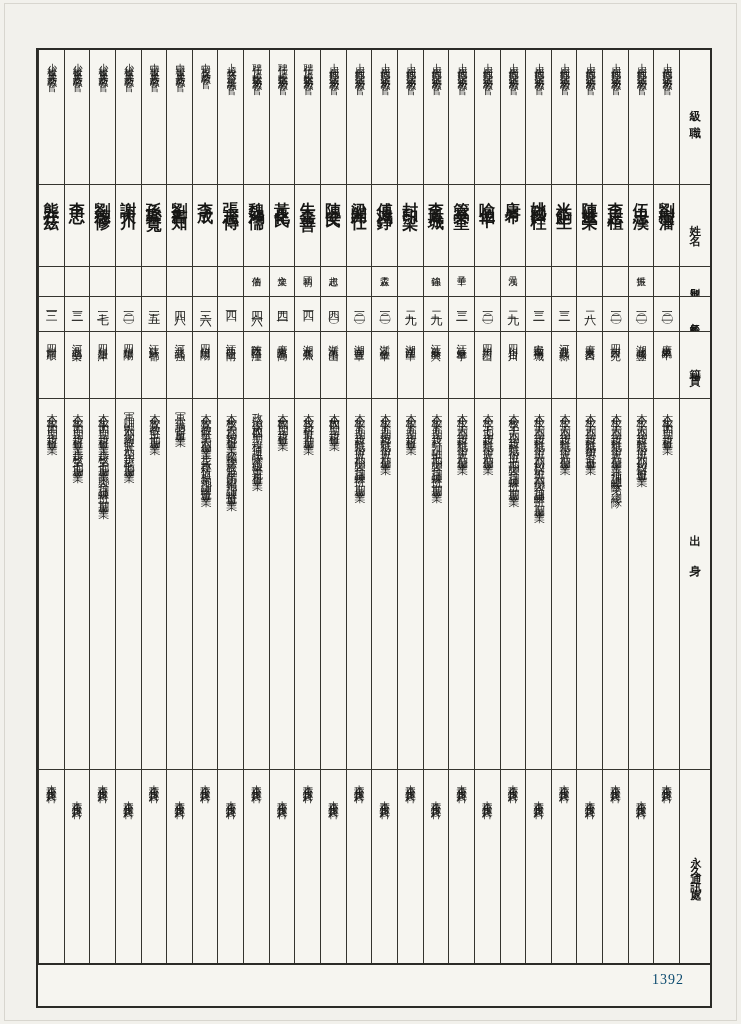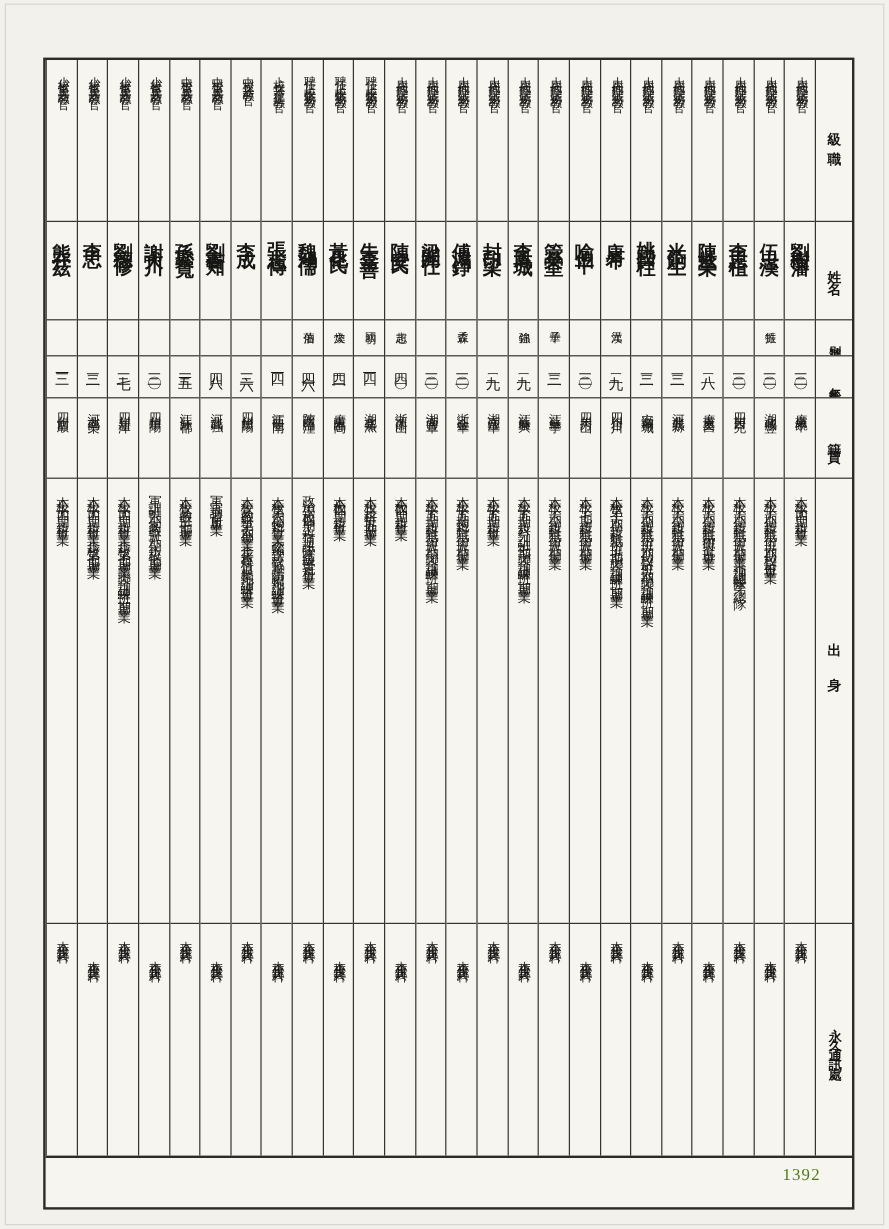--- a/index.html
+++ b/index.html
@@ -59,21 +59,21 @@
   .h-age span{letter-spacing:1px;font-size:10px;}
   .h-native span{letter-spacing:6px;}
   .h-origin span{letter-spacing:30px;}
   .h-address span{letter-spacing:8px;font-size:11px;}
   .footer-strip{
     height:41px;display:flex;justify-content:flex-end;align-items:flex-start;
     padding:7px 26px 0 0;box-sizing:border-box;
   }
   .page-number{
     font-family:"Liberation Serif","DejaVu Serif",serif;
-    font-size:14px;color:#4d7c0f;letter-spacing:1px;
+    font-size:14px;color:#0c4a6e;letter-spacing:1px;
   }
 </style>
 </head>
 <body>
 
 <div class="page-edge"></div>
 
 <div class="frame">
   <div class="roster" id="roster">
     <div class="col header-col">

